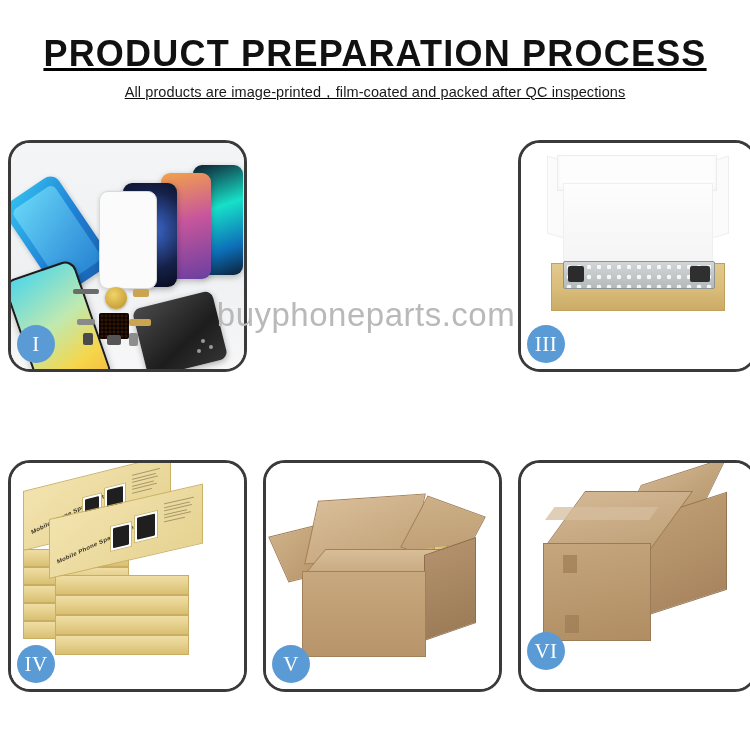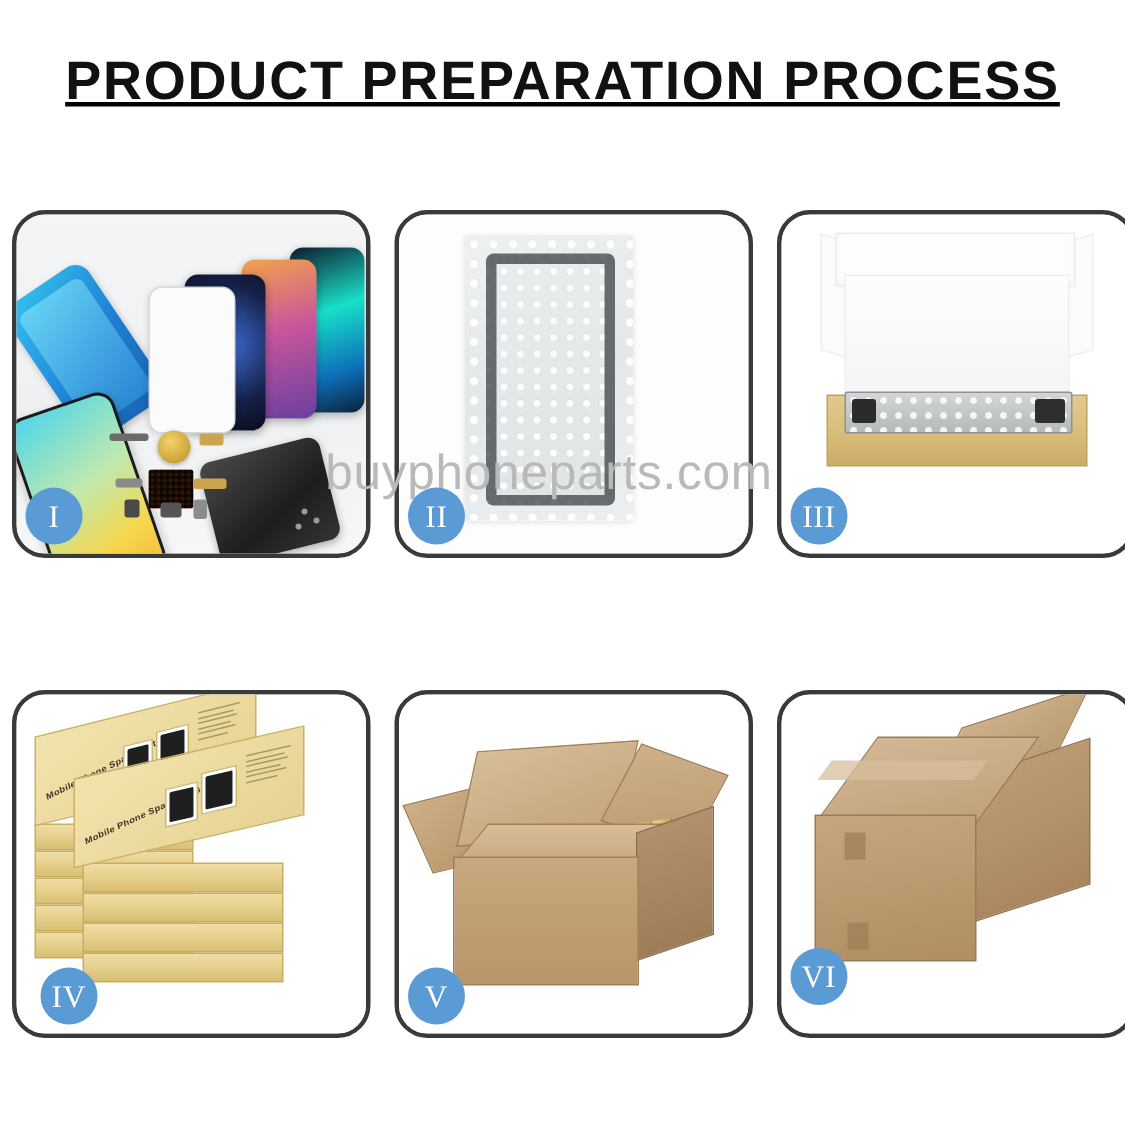--- a/index.html
+++ b/index.html
@@ -184,20 +184,21 @@
     transform:skewY(-18deg) skewX(-30deg);transform-origin:left top;}
   .c6-tape{position:absolute;left:24px;top:44px;width:104px;height:13px;
     background:rgba(214,190,158,.75);transform:skewX(-36deg);transform-origin:left bottom;}
   .c6-tab{position:absolute;background:#a07d56;opacity:.75;}
 </style>
 </head>
 <body>
 
 <div class="header">
   <div class="title">PRODUCT PREPARATION PROCESS</div>
+  <div class="subtitle">All products are image-printed，film-coated and packed after QC inspections</div>
 </div>
 
 <div class="grid">
 
   <div class="panel" style="left:8px;top:140px;width:233px;height:226px;">
     <div class="stage">
       <div class="p1bg"></div>
       <div class="ph ph-blue"></div>
       <div class="ph ph-green"></div>
       <div class="ph ph-purple"></div>
@@ -214,28 +215,20 @@
       <div class="chip" style="left:72px;top:190px;width:10px;height:12px;background:#4a4a4a;"></div>
       <div class="chip" style="left:96px;top:192px;width:14px;height:10px;background:#555;"></div>
       <div class="chip" style="left:118px;top:190px;width:9px;height:13px;background:#8d8d8d;"></div>
       <div class="screw" style="left:190px;top:196px;width:4px;height:4px;"></div>
       <div class="screw" style="left:198px;top:202px;width:4px;height:4px;"></div>
       <div class="screw" style="left:186px;top:206px;width:4px;height:4px;"></div>
     </div>
     <div class="badge" style="left:6px;bottom:6px;">I</div>
   </div>
 
-  <div class="panel" style="left:263px;top:140px;width:233px;height:226px;">
-    <div class="stage">
-      <div class="p2bg"></div>
-      <div class="wrapsheet"></div>
-      <div class="wrapframe"></div>
-    </div>
-    <div class="badge" style="left:6px;bottom:6px;">II</div>
-  </div>
 
   <div class="panel" style="left:518px;top:140px;width:233px;height:226px;">
     <div class="stage">
       <div class="p3bg"></div>
       <div class="lid-l"></div>
       <div class="lid-r"></div>
       <div class="lid-back"></div>
       <div class="box3-inner"></div>
       <div class="box3-tray"></div>
       <div class="box3-prod"></div>
@@ -287,21 +280,21 @@
         <div class="klines" style="left:114px;top:10px;width:32px;">
           <b style="width:30px"></b>
             <b style="width:26px"></b>
             <b style="width:28px"></b>
             <b style="width:23px"></b>
             <b style="width:27px"></b>
             <b style="width:21px"></b>
         </div>
       </div>
     </div>
-    <div class="badge" style="left:16px;bottom:6px;">IV</div>
+    <div class="badge" style="left:6px;bottom:6px;">IV</div>
   </div>
 
   <div class="panel" style="left:263px;top:460px;width:233px;height:226px;">
     <div class="stage">
       <div class="p5bg"></div>
       <div class="c5-flapC"></div>
       <div class="c5-flapA"></div>
       <div class="c5-flapB"></div>
       <div class="c5-fill">
         <span style="left:0px"></span>

